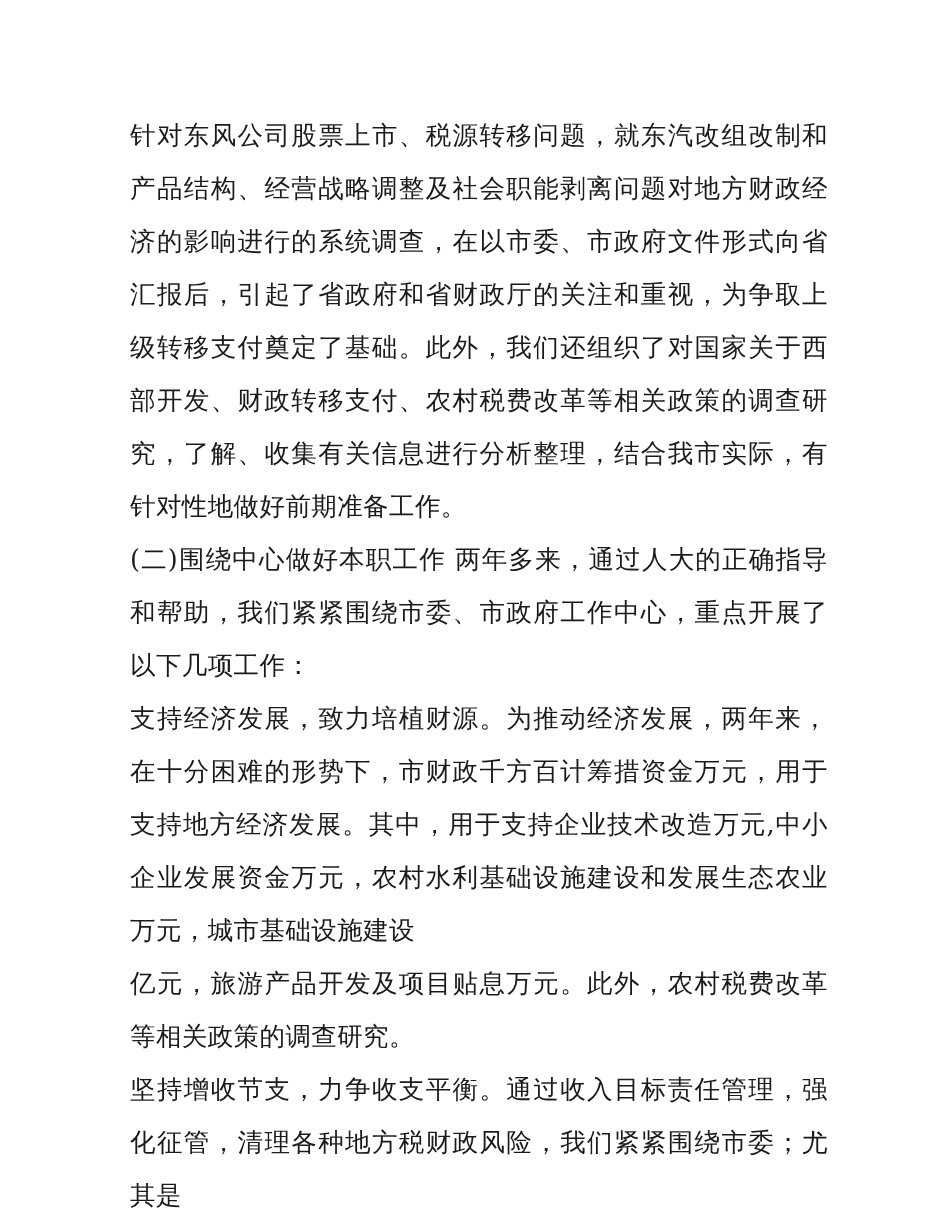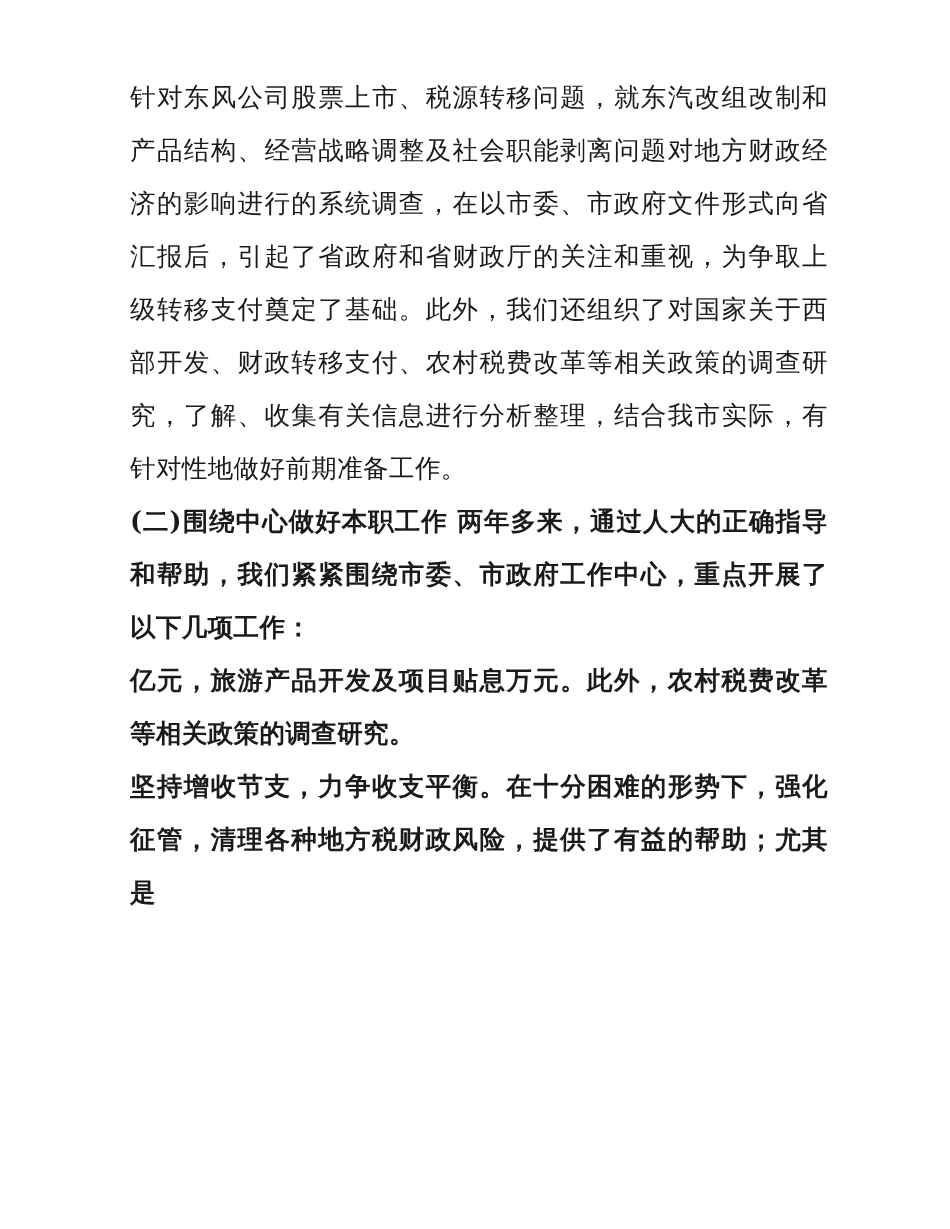--- a/index.html
+++ b/index.html
@@ -11,42 +11,42 @@
     width: 950px;
     height: 1229px;
     font-family: "DejaVu Serif", "Liberation Serif", serif;
     color: #1a1a1a;
     overflow: hidden;
   }
   .page {
     box-sizing: border-box;
     width: 950px;
     height: 1229px;
-    padding: 71px 122px 40px 130px;
+    padding: 109px 122px 40px 130px;
     background: #ffffff;
   }
   .doc-body {
     font-size: 25.5px;
     line-height: 53px;
     text-align: justify;
     text-justify: inter-ideograph;
     letter-spacing: 0.4px;
   }
   .para {
     margin: 0;
     text-indent: 0;
   }
   .para + .para {
     margin-top: 0;
-    font-weight: bold;
   }
 </style>
 </head>
 <body>
 
 <div class="page">
   <div class="doc-body">
     <p class="para">针对东风公司股票上市、税源转移问题，就东汽改组改制和产品结构、经营战略调整及社会职能剥离问题对地方财政经济的影响进行的系统调查，在以市委、市政府文件形式向省汇报后，引起了省政府和省财政厅的关注和重视，为争取上级转移支付奠定了基础。此外，我们还组织了对国家关于西部开发、财政转移支付、农村税费改革等相关政策的调查研究，了解、收集有关信息进行分析整理，结合我市实际，有针对性地做好前期准备工作。</p>
     <p class="para">(二)围绕中心做好本职工作 两年多来，通过人大的正确指导和帮助，我们紧紧围绕市委、市政府工作中心，重点开展了以下几项工作：</p>
+    <p class="para">支持经济发展，致力培植财源。为推动经济发展，两年来，在十分困难的形势下，市财政千方百计筹措资金万元，用于支持地方经济发展。其中，用于支持企业技术改造万元,中小企业发展资金万元，农村水利基础设施建设和发展生态农业万元，城市基础设施建设</p>
     <p class="para">亿元，旅游产品开发及项目贴息万元。此外，农村税费改革等相关政策的调查研究。</p>
-    <p class="para">坚持增收节支，力争收支平衡。在十分困难的形势下，强化征管，清理各种地方税财政风险，提供了有益的帮助；尤其是</p>
+    <p class="para">坚持增收节支，力争收支平衡。通过收入目标责任管理，强化征管，清理各种地方税财政风险，我们紧紧围绕市委；尤其是</p>
   </div>
 </div>
 
 </body></html>

